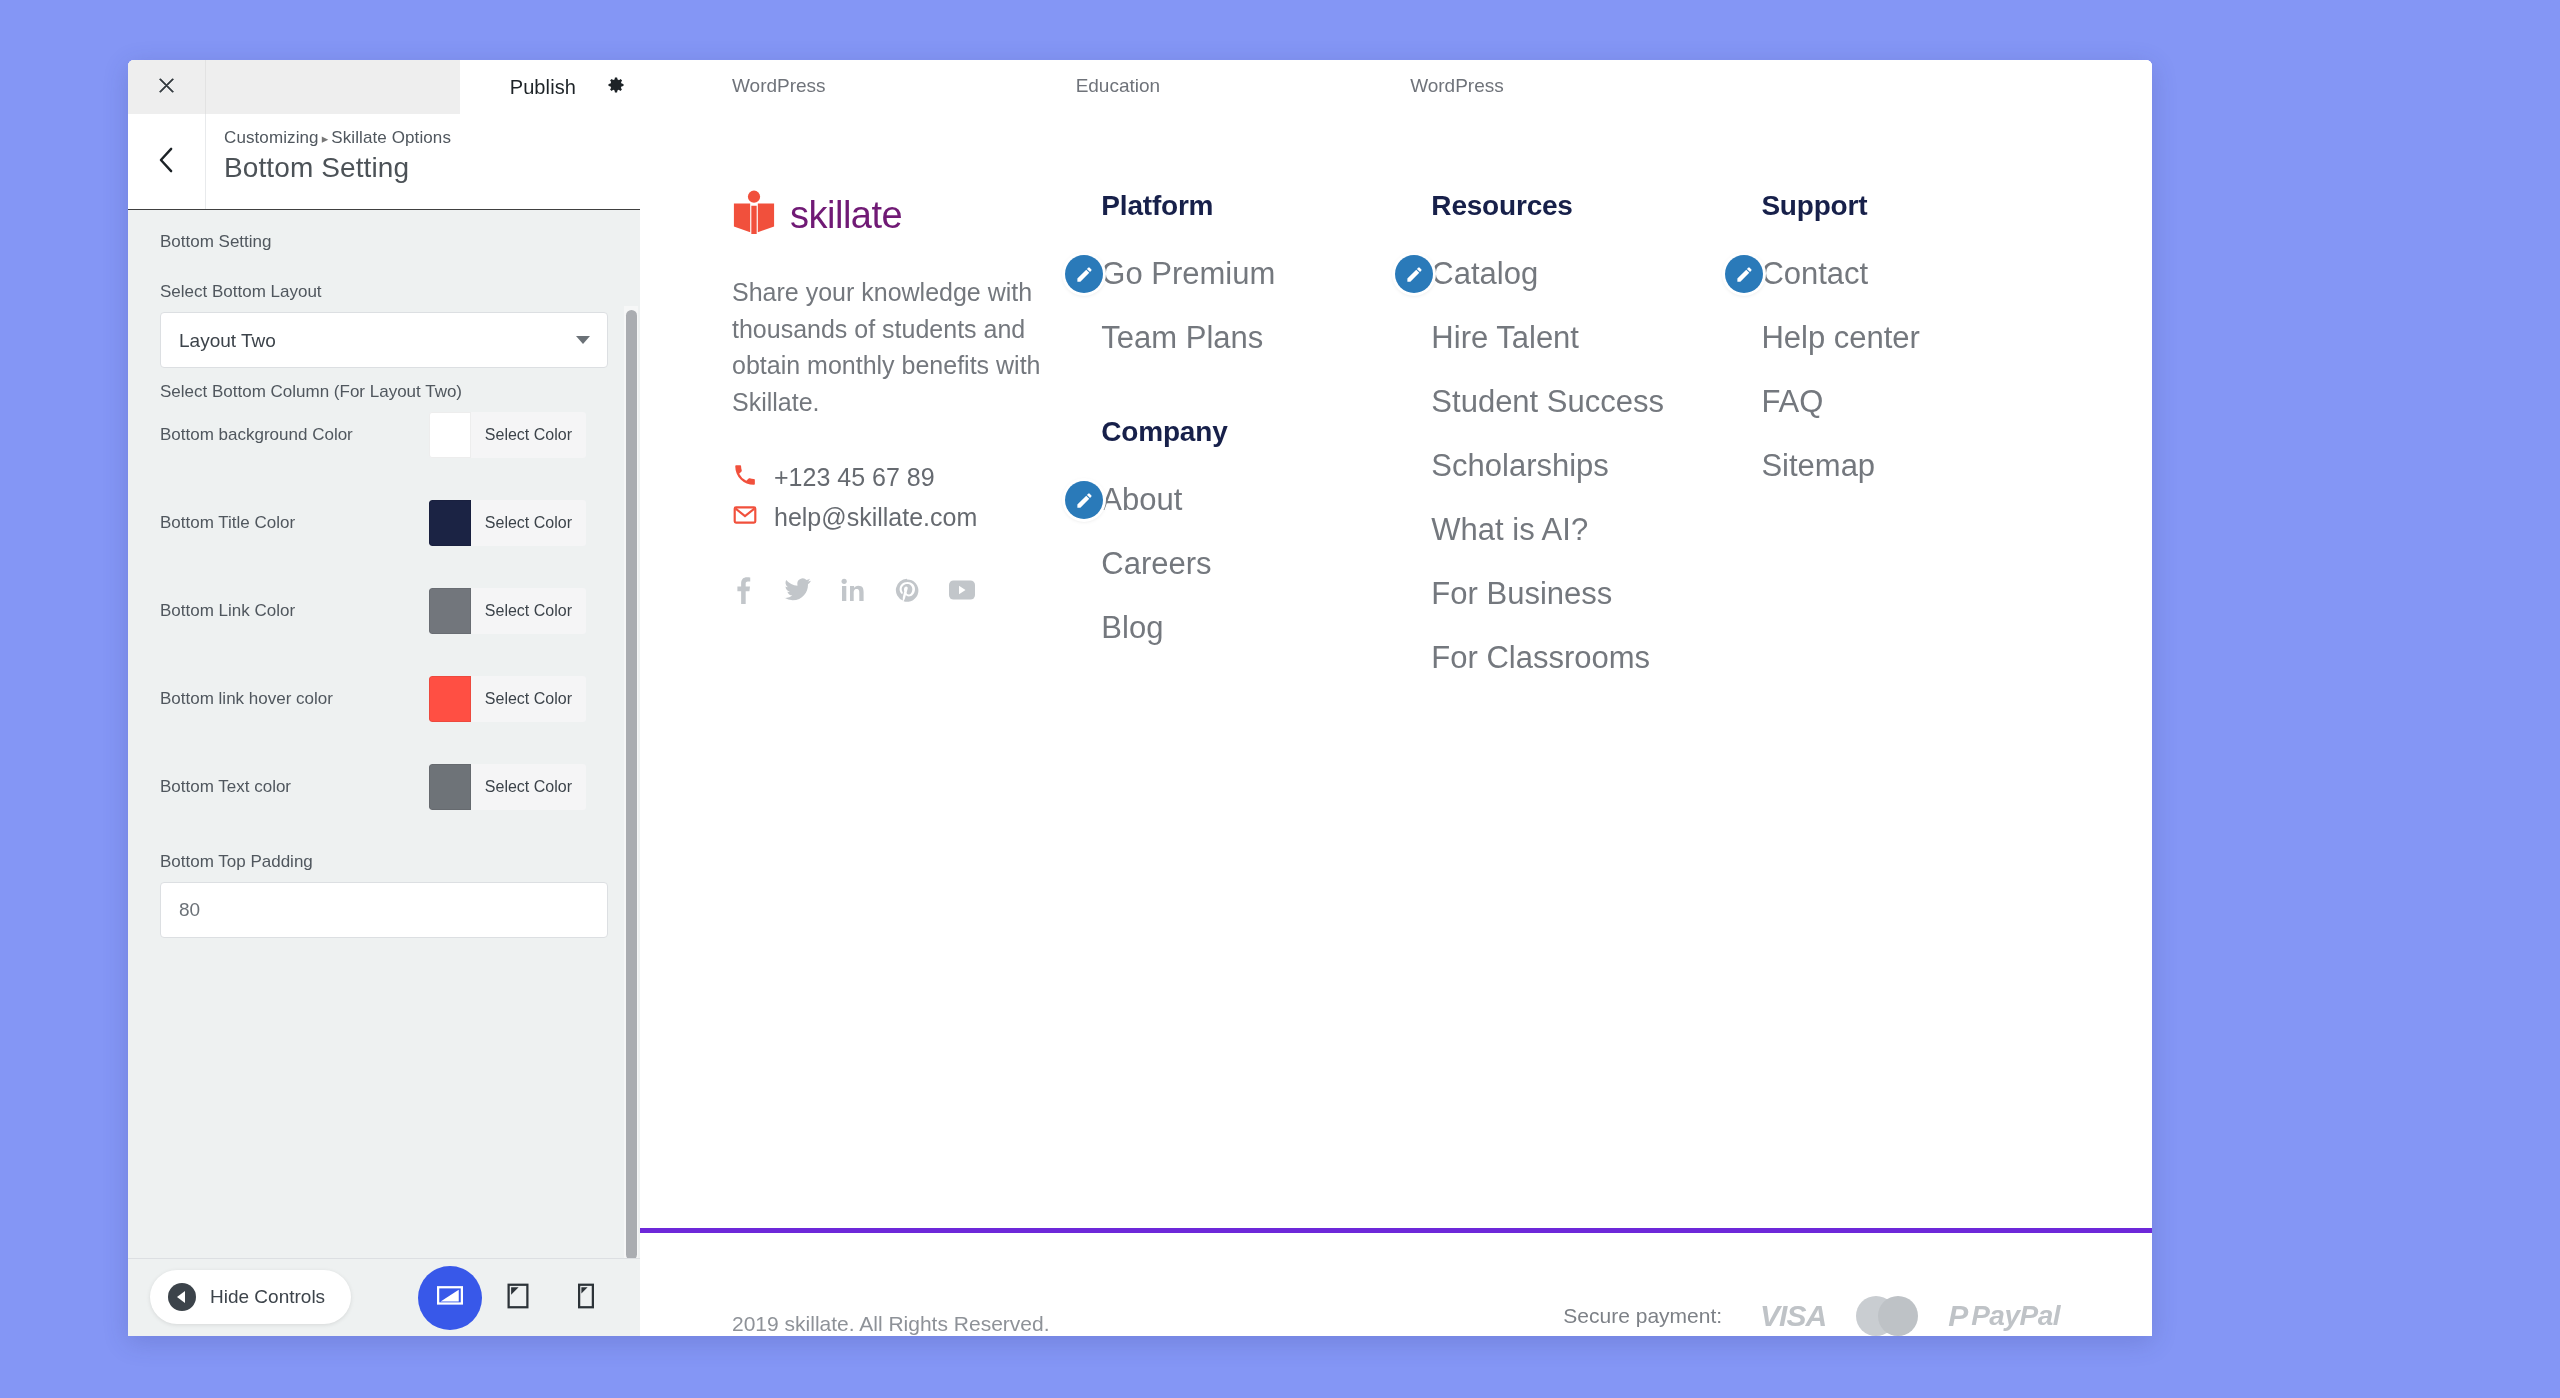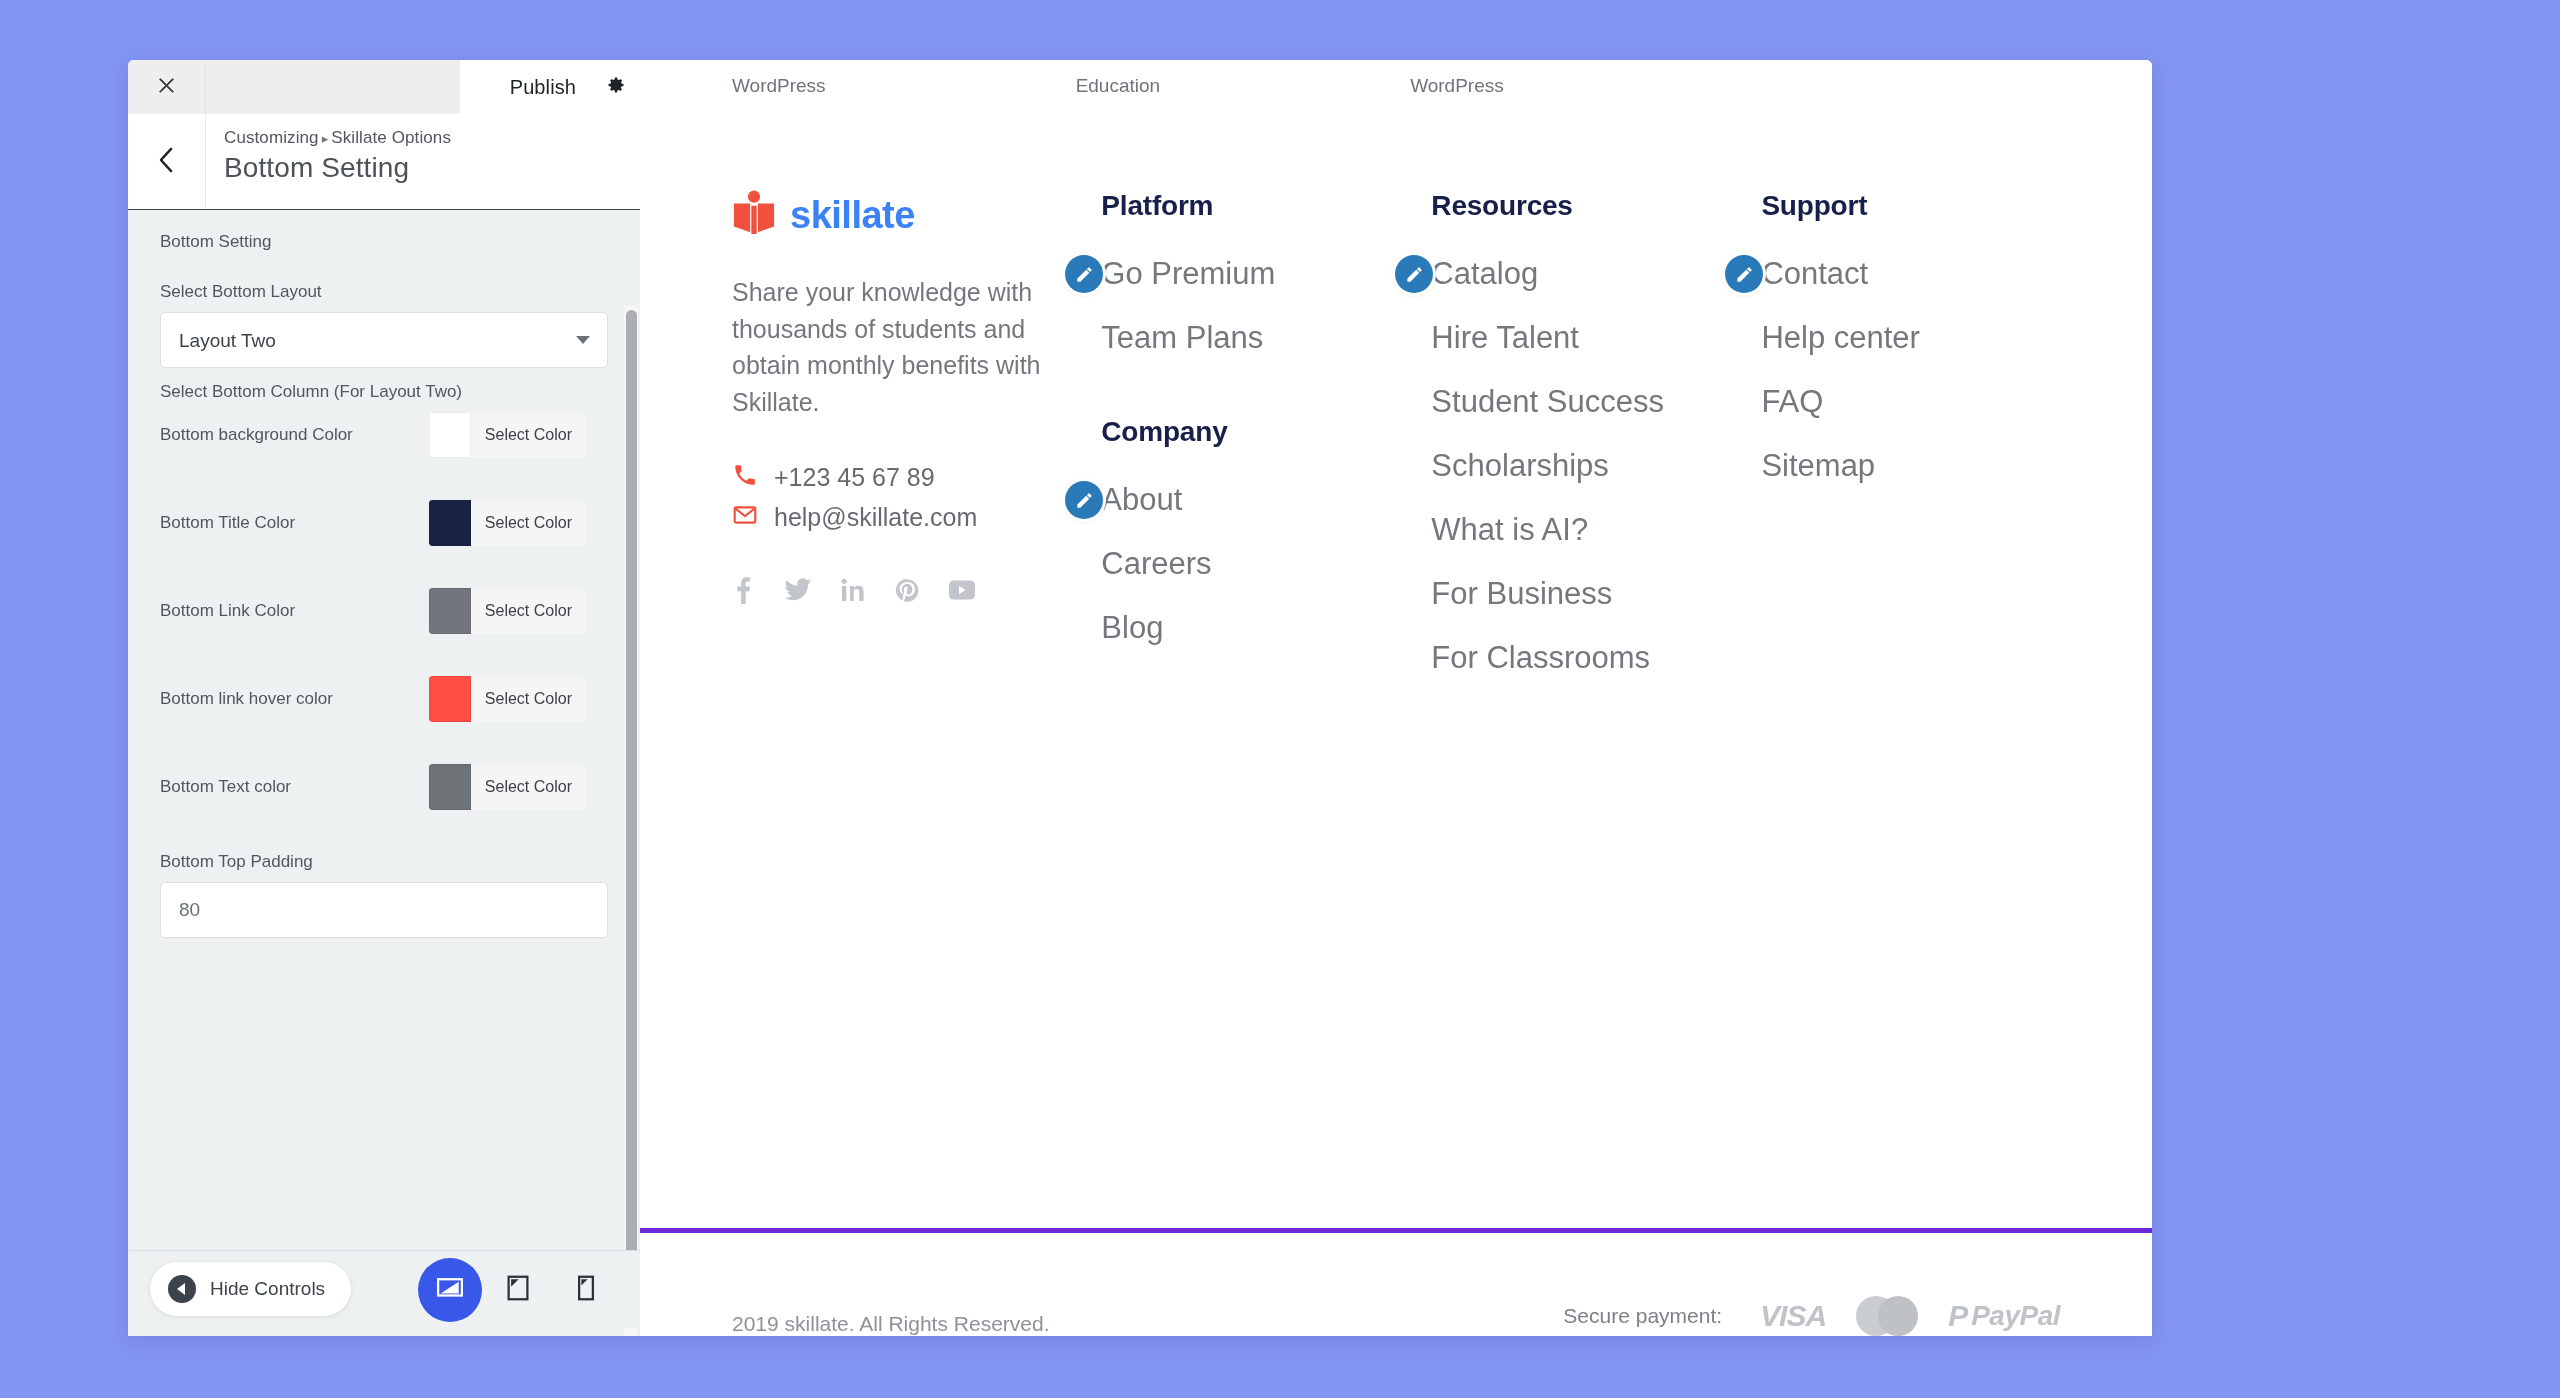--- a/index.html
+++ b/index.html
@@ -140,21 +140,21 @@
     position:absolute; right: 2px; top: 96px; width: 14px; bottom: 0;
     background: #f6f7f7;
   }
   .sb-thumb {
     position:absolute; right: 3px; top: 100px; width: 11px; height: 950px;
     background: #aaadb1; border-radius: 6px;
   }
 
   
   .device-bar {
-    position:absolute; left:0; right:0; bottom:8px; height: 78px;
+    position:absolute; left:0; right:0; bottom:0; height: 78px;
     background:#eef1f1; border-top: 1px solid #dcdfe2;
     display:flex; align-items:center; justify-content:flex-end;
     padding-right: 22px;
   }
   .hide-controls {
     position:absolute; left: 22px; bottom: 12px;
     display:flex; align-items:center; gap: 14px;
     background:#fff; border-radius: 30px; height: 54px;
     padding: 0 26px 0 18px;
     box-shadow: 0 1px 4px rgba(0,0,0,.10);
@@ -209,21 +209,21 @@
     padding: 78px 92px 0 92px; display:flex; background:#fff;
     height: 820px;
   }
   .fcol { }
   .fcol.brand { width: 470px; }
   .fcol.c2 { width: 420px; }
   .fcol.c3 { width: 420px; }
   .fcol.c4 { width: 380px; }
 
   .brand-logo { display:flex; align-items:center; gap:14px; margin-bottom: 34px; }
-  .brand-name { font-size: 38px; font-weight: 700; color:#3b82f6; letter-spacing:-.5px; }
+  .brand-name { font-size: 38px; font-weight: 400; color:#701a75; letter-spacing:-.5px; }
   .brand-desc {
     font-size: 25px; line-height: 1.46; color:#74787e; margin-bottom: 42px;
     max-width: 360px;
   }
   .contact-line { display:flex; align-items:center; gap:16px; margin-bottom: 10px; }
   .contact-line .ctxt { font-size: 25px; color:#666a70; }
   .socials { display:flex; align-items:center; gap: 30px; margin-top: 44px; }
   .socials svg { fill:#c2c6ca; }
 
   .fhead {

